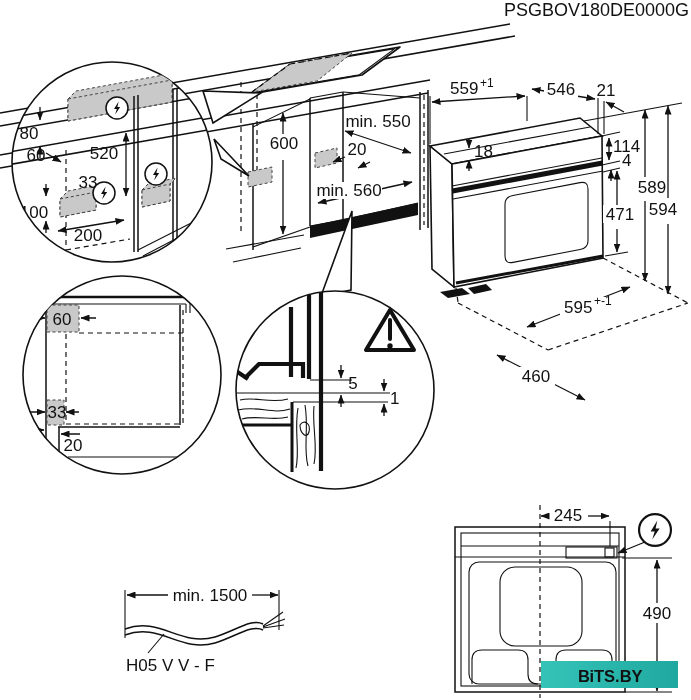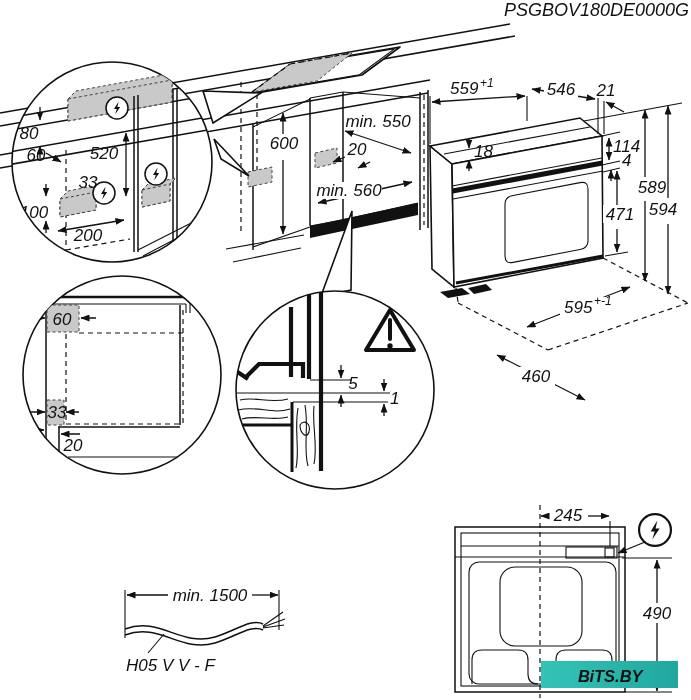--- a/index.html
+++ b/index.html
@@ -1,16 +1,16 @@
 <!DOCTYPE html>
 <html><head>
 <meta charset="utf-8">
 <style>
   html,body{margin:0;padding:0;background:#fff;}
-  .page{width:691px;height:700px;position:relative;background:#fff;overflow:hidden;font-style:italic;}
+  .page{width:691px;height:700px;position:relative;background:#fff;overflow:hidden;}
   svg text{font-family:"Liberation Sans",sans-serif;font-size:17px;fill:#111;}
   svg .sup{font-size:12px;}
   svg .ttl{font-size:18px;}
   svg .mid{text-anchor:middle;}
   svg .end{text-anchor:end;}
   .ln{stroke:#111;stroke-width:1.5;fill:none;}
   .th{stroke:#111;stroke-width:1.1;fill:none;}
   .tk{stroke:#111;stroke-width:3;fill:none;}
   .tk4{stroke:#111;stroke-width:4.2;fill:none;}
   .dash{stroke:#111;stroke-width:1.2;fill:none;stroke-dasharray:5 4;}

